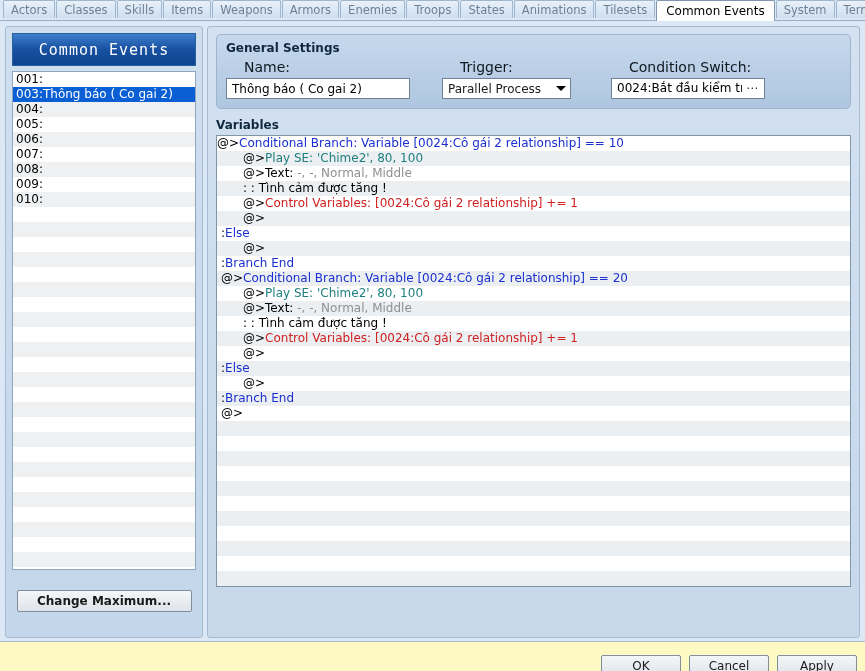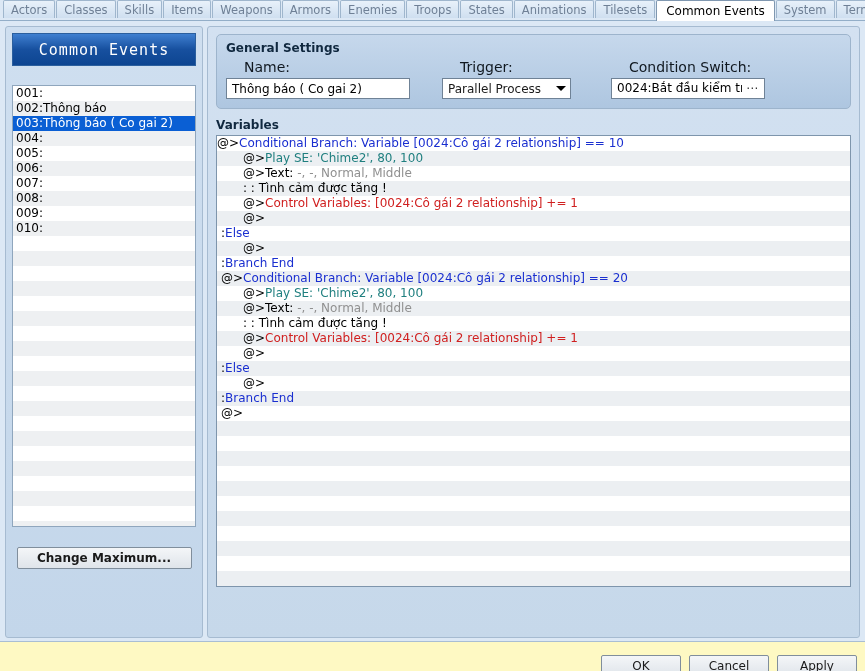--- a/index.html
+++ b/index.html
@@ -75,22 +75,22 @@
     text-align: center;
     background: linear-gradient(to bottom, #3f7fd0 0%, #17509f 50%, #0d4591 100%);
     border: 1px solid #2b5f9e;
     color: #ffffff;
     font-family: "DejaVu Sans Mono", "Liberation Mono", monospace;
     font-size: 15px;
     letter-spacing: 1px;
     box-sizing: border-box;
   }
   .event-list {
-    margin-top: 19px;
-    height: 442px;
+    margin-top: 5px;
+    height: 499px;
     background: #ffffff;
     border: 1px solid #8fa6bd;
     box-sizing: border-box;
     overflow: hidden;
   }
   .event-row {
     height: 15px;
     line-height: 15px;
     padding-left: 3px;
     font-size: 12px;
@@ -283,21 +283,20 @@
     <div class="tab">Tilesets</div>
     <div class="tab active">Common Events</div>
     <div class="tab">System</div>
     <div class="tab">Terms</div>
   </div>
 
 <div class="sidebar">
   <div class="sidebar-header">Common Events</div>
   <div class="event-list" id="event-list">
       <div class="event-row odd">001:</div>
-      <div class="event-row even">002:Thông báo</div>
       <div class="event-row odd selected">003:Thông báo ( Co gai 2)</div>
       <div class="event-row even">004:</div>
       <div class="event-row odd">005:</div>
       <div class="event-row even">006:</div>
       <div class="event-row odd">007:</div>
       <div class="event-row even">008:</div>
       <div class="event-row odd">009:</div>
       <div class="event-row even">010:</div>
       <div class="event-row odd">&nbsp;</div>
       <div class="event-row even">&nbsp;</div>

